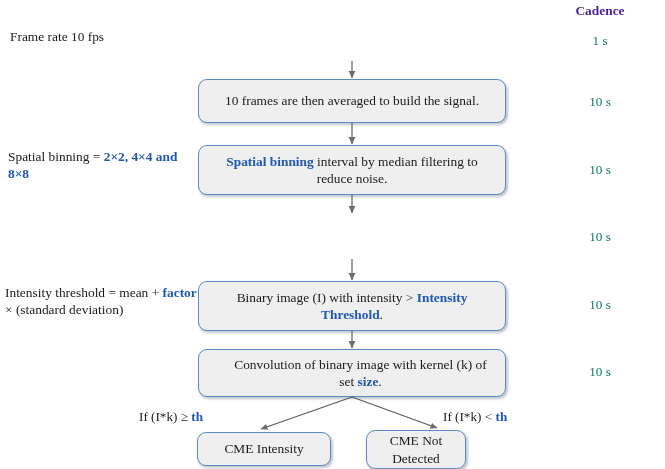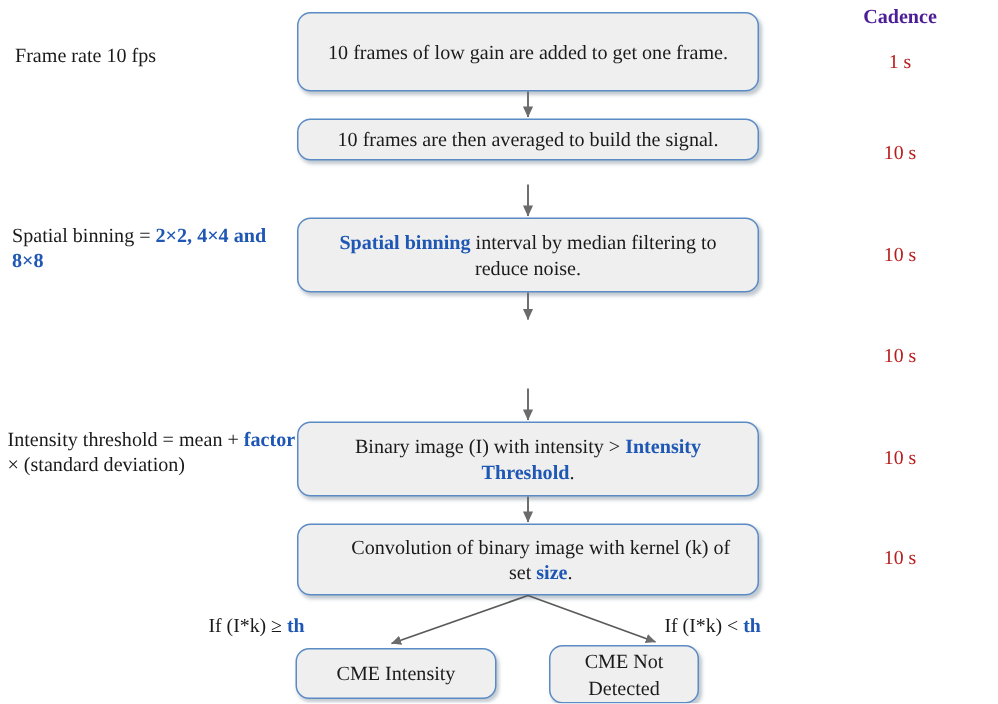--- a/index.html
+++ b/index.html
@@ -41,21 +41,21 @@
     position: absolute;
     text-align: left;
     font-size: 13.4px;
     line-height: 1.3;
     color: #1a1a1a;
   }
   .cadlabel {
     position: absolute;
     text-align: center;
     font-size: 13.2px;
-    color: #b91c1c;
+    color: #0f766e;
   }
   .cadhead {
     position: absolute;
     text-align: center;
     font-size: 13.4px;
     font-weight: bold;
     color: #4c1d95;
   }
   .condlabel {
     position: absolute;
@@ -79,25 +79,22 @@
 <div id="canvas">
 
   <div class="cadhead" style="left:545px; top:3px; width:110px;">Cadence</div>
 
   <div class="sidelabel" style="left:10px; top:28px; width:180px;"><span>Frame rate 10 fps</span></div>
 
   <div class="sidelabel" style="left:8px; top:148px; width:185px;"><span>Spatial binning = </span><span class="hl">2×2, 4×4 and 8×8</span></div>
 
   <div class="sidelabel" style="left:5px; top:284px; width:195px;"><span>Intensity threshold = mean + </span><span class="hl">factor</span><span> × (standard deviation)</span></div>
 
-  <div class="fbox" style="left:198px; top:8px; width:308px; height:53px;">
-    <span class="txt"><span>10 frames of low gain are added to get one frame.</span></span>
-  </div>
 
-  <div class="fbox" style="left:198px; top:79px; width:308px; height:28px;">
+  <div class="fbox" style="left:198px; top:79px; width:308px; height:44px;">
     <span class="txt"><span>10 frames are then averaged to build the signal.</span></span>
   </div>
 
   <div class="fbox" style="left:198px; top:145px; width:308px; height:50px;">
     <span class="txt"><span class="hl">Spatial binning</span><span> interval by median filtering to reduce noise.</span></span>
   </div>
 
 
   <div class="fbox" style="left:198px; top:281px; width:308px; height:50px;">
     <span class="txt"><span>Binary image (I) with intensity &gt; </span><span class="hl">Intensity Threshold</span><span>.</span></span>

